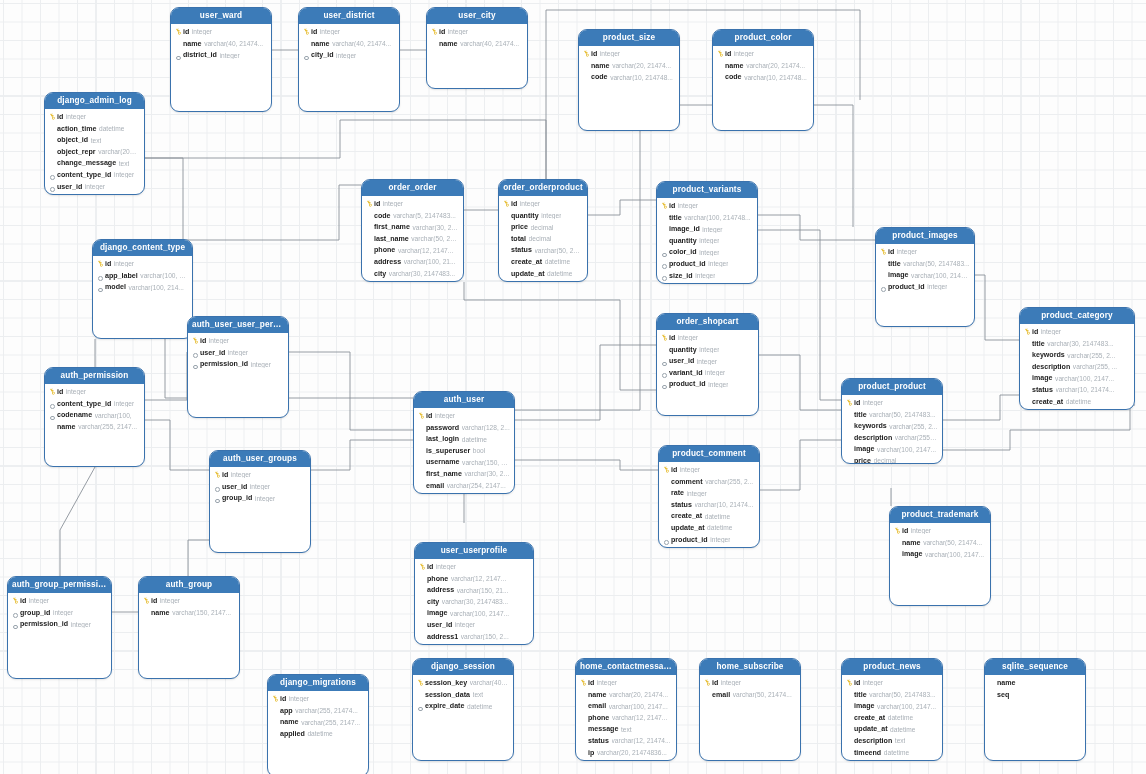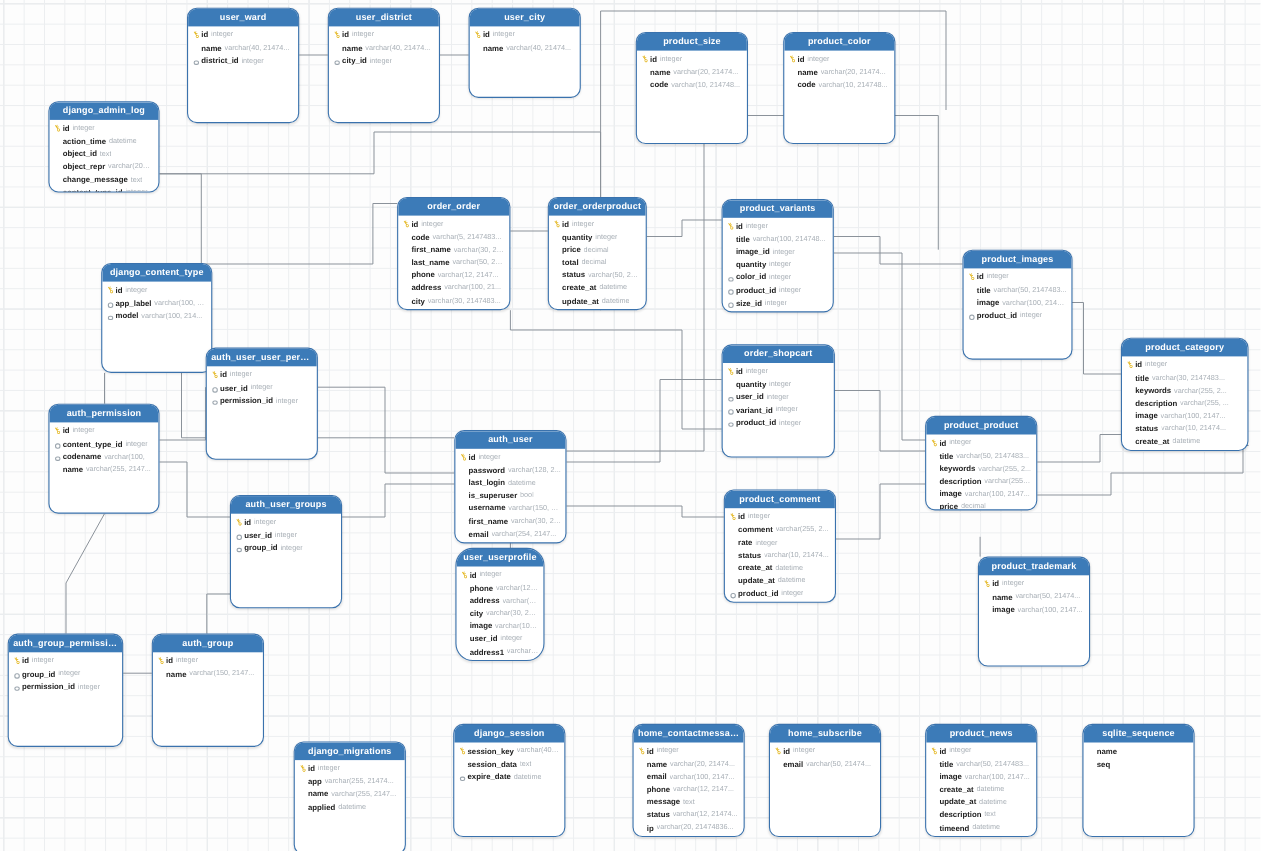--- a/index.html
+++ b/index.html
@@ -211,21 +211,21 @@
             <span class="cname">name</span>
             <span class="ctype">varchar(20,  21474...</span>
           </div>
           <div class="col">
             <span class="marker"></span>
             <span class="cname">code</span>
             <span class="ctype">varchar(10,  214748...</span>
           </div>
         </div>
       </div>
-      <div class="table" style="left: 44px; top: 92px; width: 101px; height: 83px;">
+      <div class="table" style="left: 44px; top: 92px; width: 101px; height: 103px;">
         <div class="table-title">django_admin_log</div>
         <div class="cols">
           <div class="col">
             <span class="marker pk" style="font-size: 8px; transform: rotate(-35deg); display: inline-block;">⚷</span>
             <span class="cname">id</span>
             <span class="ctype">integer</span>
           </div>
           <div class="col">
             <span class="marker"></span>
             <span class="cname">action_time</span>
@@ -707,21 +707,21 @@
             <span class="cname">name</span>
             <span class="ctype">varchar(50,  21474...</span>
           </div>
           <div class="col">
             <span class="marker"></span>
             <span class="cname">image</span>
             <span class="ctype">varchar(100,  2147...</span>
           </div>
         </div>
       </div>
-      <div class="table" style="left: 414px; top: 498px; width: 81px; height: 103px; border-radius: 16px;">
+      <div class="table" style="left: 414px; top: 542px; width: 120px; height: 103px;">
         <div class="table-title">user_userprofile</div>
         <div class="cols">
           <div class="col">
             <span class="marker pk" style="font-size: 8px; transform: rotate(-35deg); display: inline-block;">⚷</span>
             <span class="cname">id</span>
             <span class="ctype">integer</span>
           </div>
           <div class="col">
             <span class="marker"></span>
             <span class="cname">phone</span>

